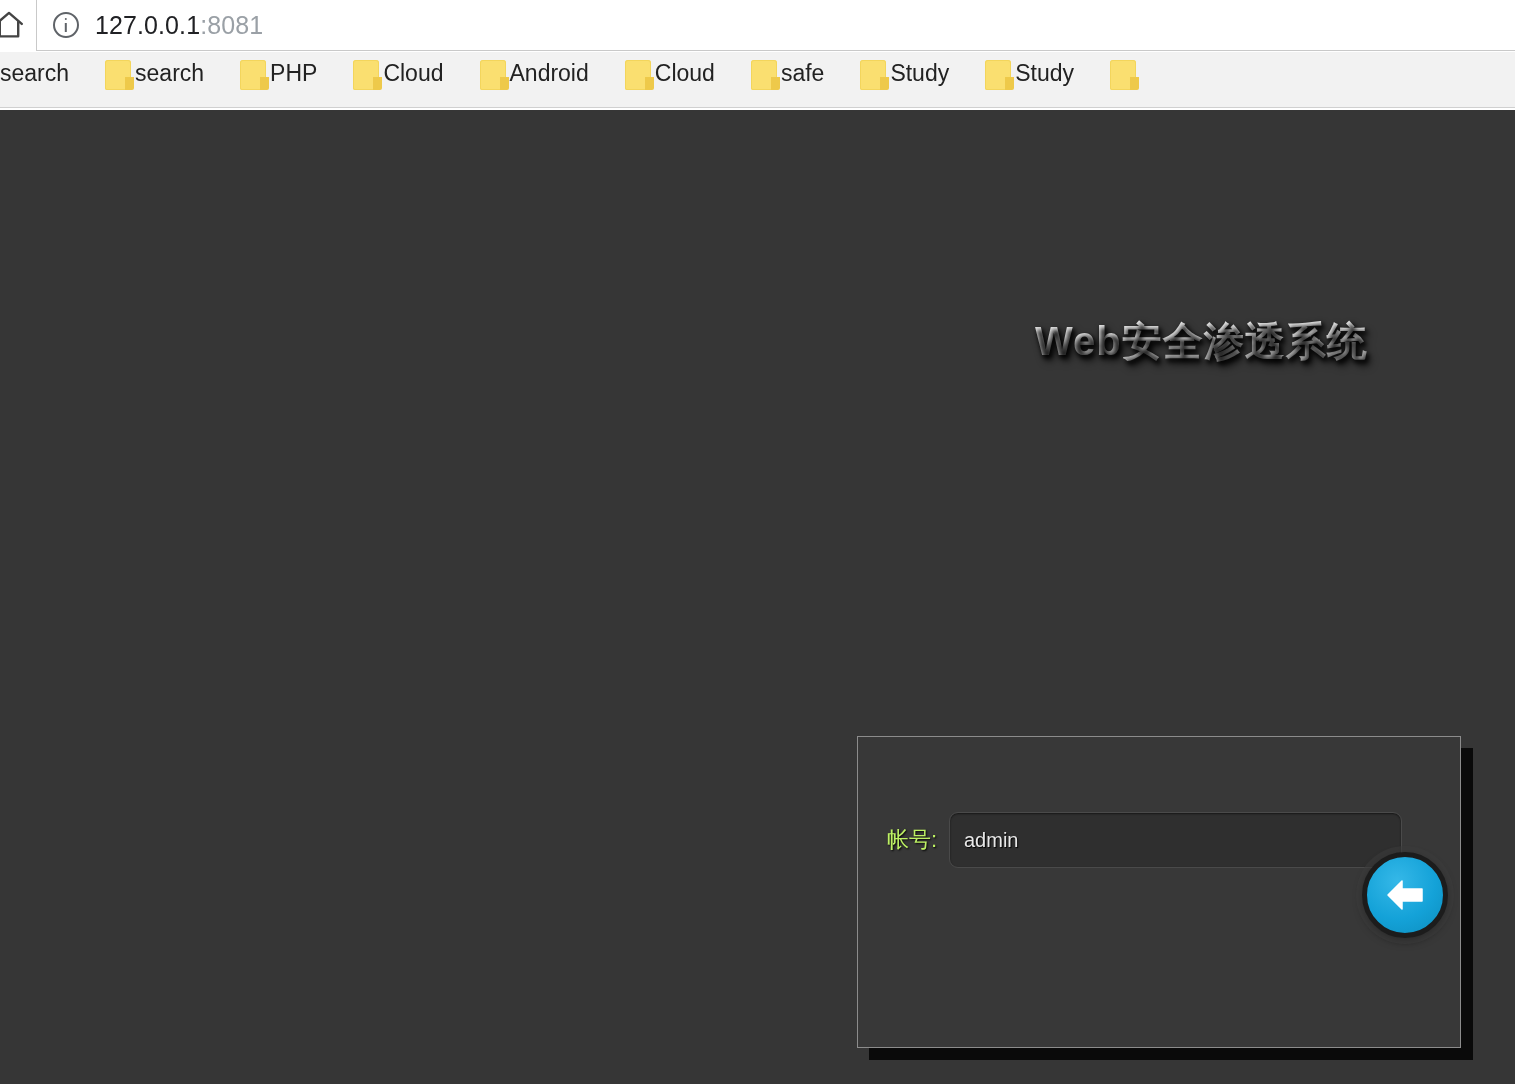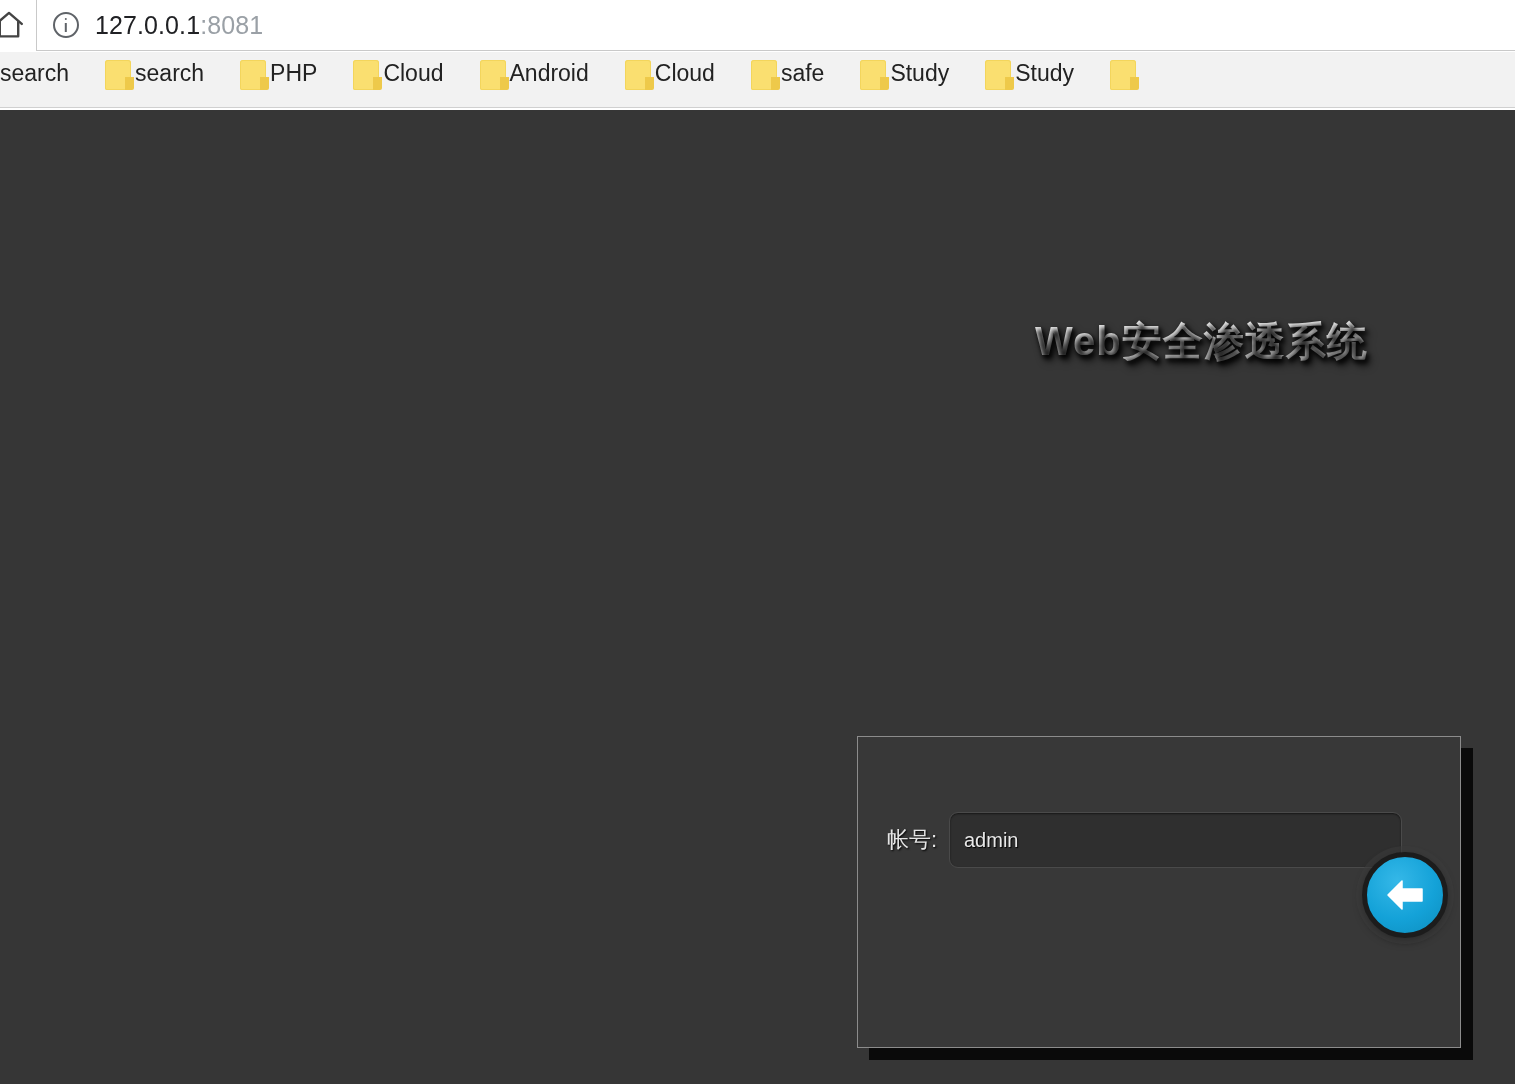--- a/index.html
+++ b/index.html
@@ -156,21 +156,21 @@
     position: absolute;
     display: flex;
     align-items: center;
   }
   .row-user { left: 29px; top: 75px; }
   .row-pass { left: 29px; top: 151px; }
 
   .field-label {
     width: 62px;
     font-size: 22px;
-    color: #e5e5e5;
+    color: #bef264;
     text-shadow: 1px 1px 2px #000;
     white-space: nowrap;
     flex: 0 0 62px;
   }
   .field-input {
     width: 453px;
     height: 56px;
     background: #2f2f2f;
     border: 1px solid #4a4a4a;
     border-radius: 9px;

